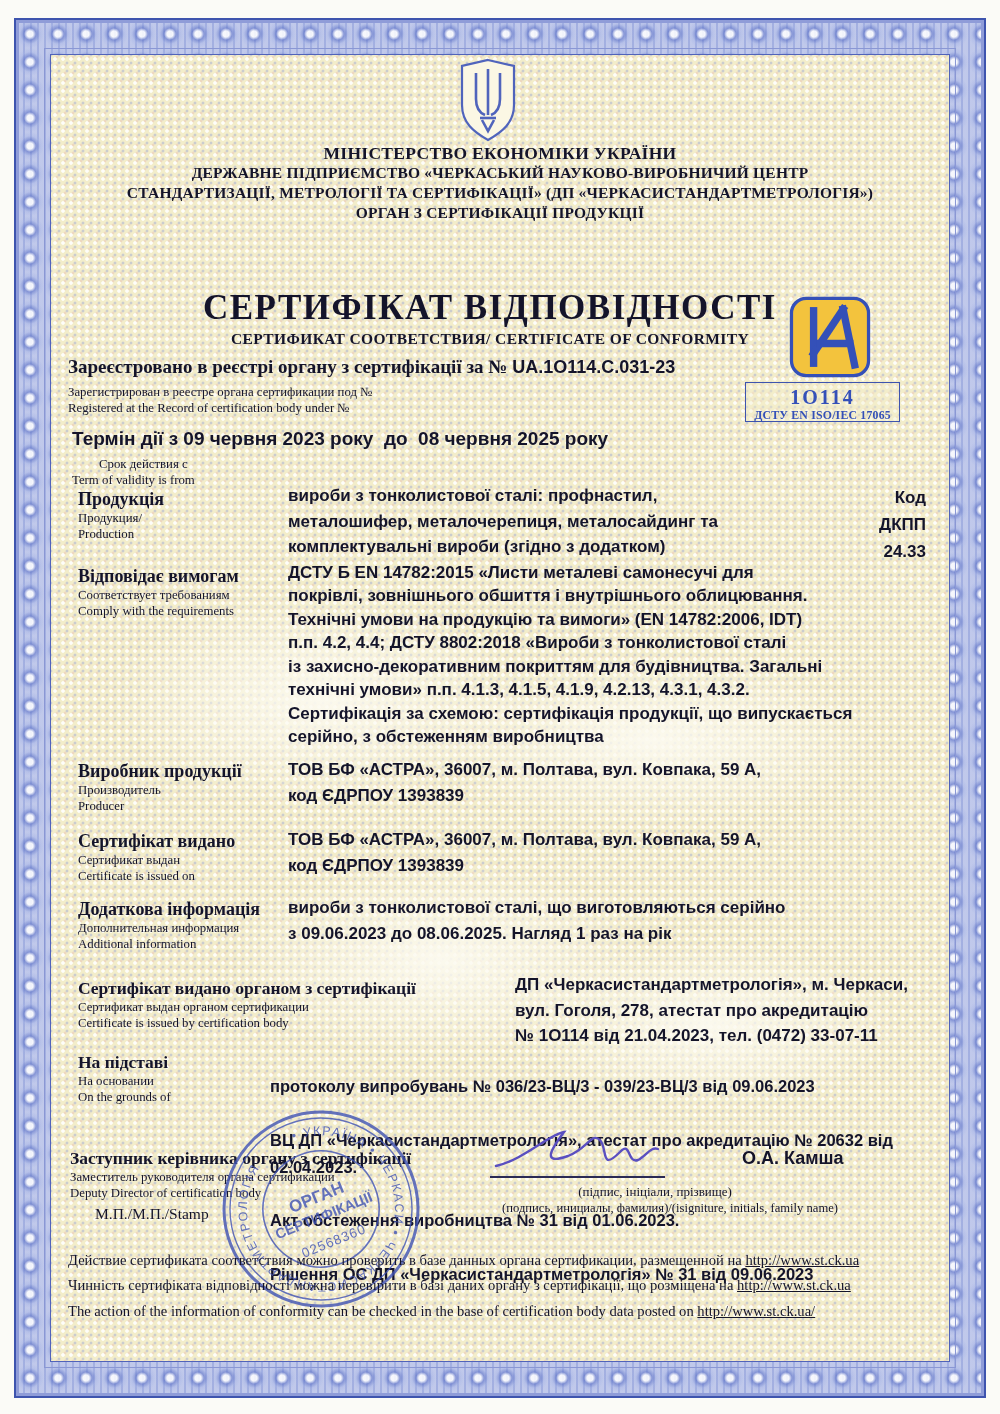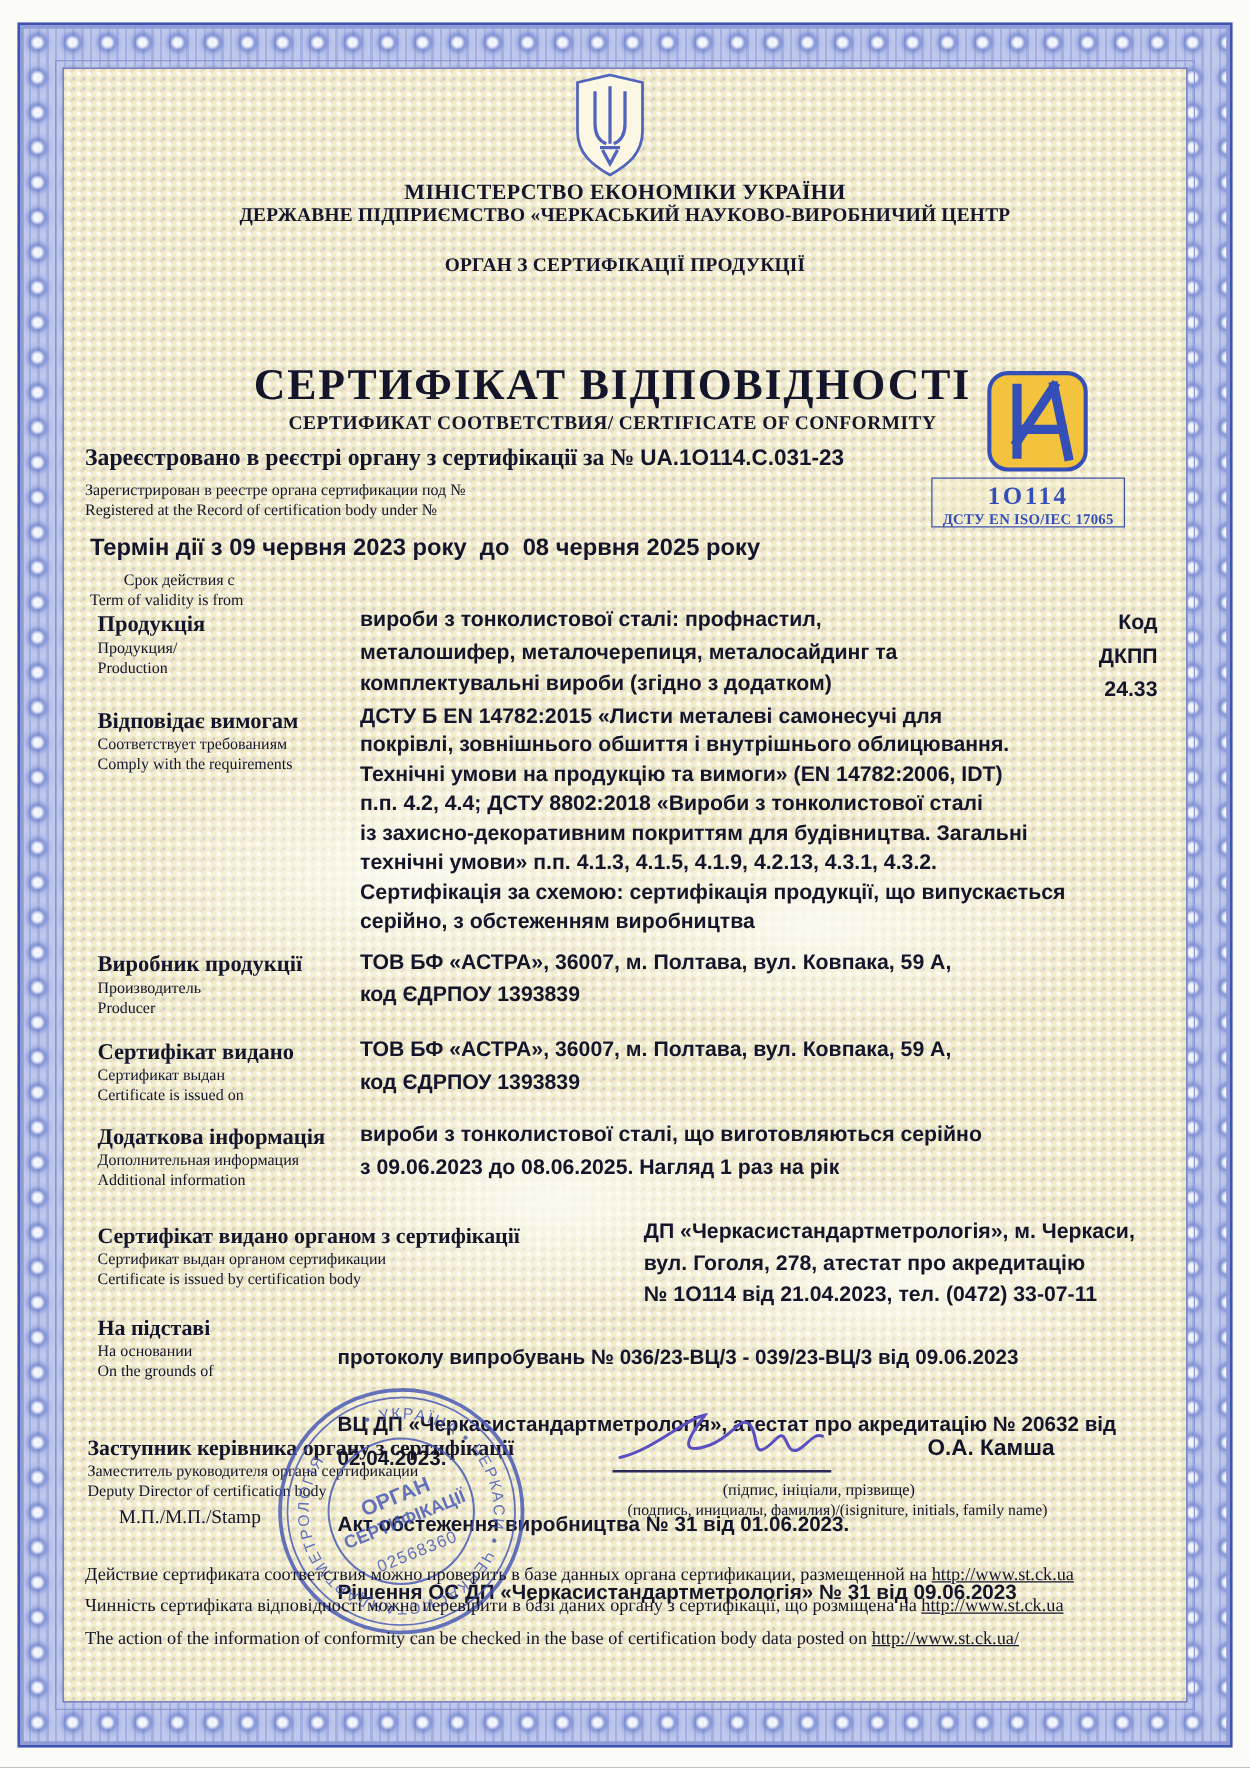--- a/index.html
+++ b/index.html
@@ -71,20 +71,21 @@
         <path d="M18 16 V42 C18 51 22 56 27 58"></path>
         <path d="M42 16 V42 C42 51 38 56 33 58"></path>
         <path d="M22 61 H38"></path>
         <path d="M24 63 L30 74 L36 63"></path>
       </g>
     </svg>
   </div>
 
   <div class="abs ctr hdr1" style="left:100px;top:143px;width:800px;">МІНІСТЕРСТВО ЕКОНОМІКИ УКРАЇНИ</div>
   <div class="abs ctr hdr2" style="left:70px;top:164px;width:860px;">ДЕРЖАВНЕ ПІДПРИЄМСТВО «ЧЕРКАСЬКИЙ НАУКОВО-ВИРОБНИЧИЙ ЦЕНТР</div>
+  <div class="abs ctr hdr2" style="left:60px;top:184px;width:880px;">СТАНДАРТИЗАЦІЇ, МЕТРОЛОГІЇ ТА СЕРТИФІКАЦІЇ» (ДП «ЧЕРКАСИСТАНДАРТМЕТРОЛОГІЯ»)</div>
   <div class="abs ctr hdr2" style="left:100px;top:204px;width:800px;">ОРГАН З СЕРТИФІКАЦІЇ ПРОДУКЦІЇ</div>
 
   <div class="abs ctr title" style="left:150px;top:288px;width:680px;">СЕРТИФІКАТ ВІДПОВІДНОСТІ</div>
   <div class="abs ctr subtitle" style="left:150px;top:330px;width:680px;">СЕРТИФИКАТ СООТВЕТСТВИЯ/ CERTIFICATE OF CONFORMITY</div>
 
   <div class="abs" style="left:789px;top:296px;width:82px;height:82px;">
     <svg width="82" height="82" viewBox="0 0 100 100">
       <rect x="3" y="3" width="94" height="94" rx="18" fill="#f3c33d" stroke="#3450b8" stroke-width="4"></rect>
       <g stroke="#3450b8" stroke-width="9" fill="none" stroke-linecap="square">
         <path d="M30 18 V82"></path>

